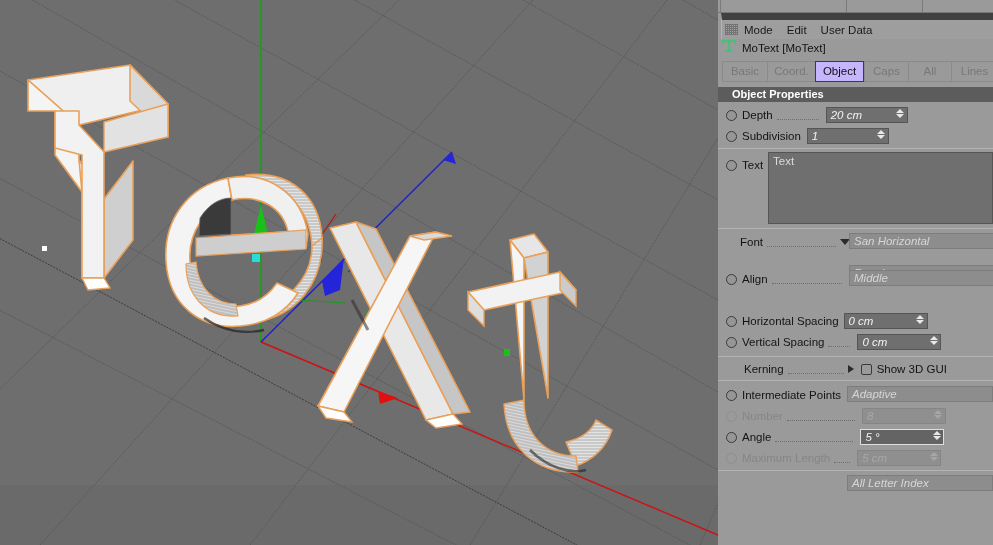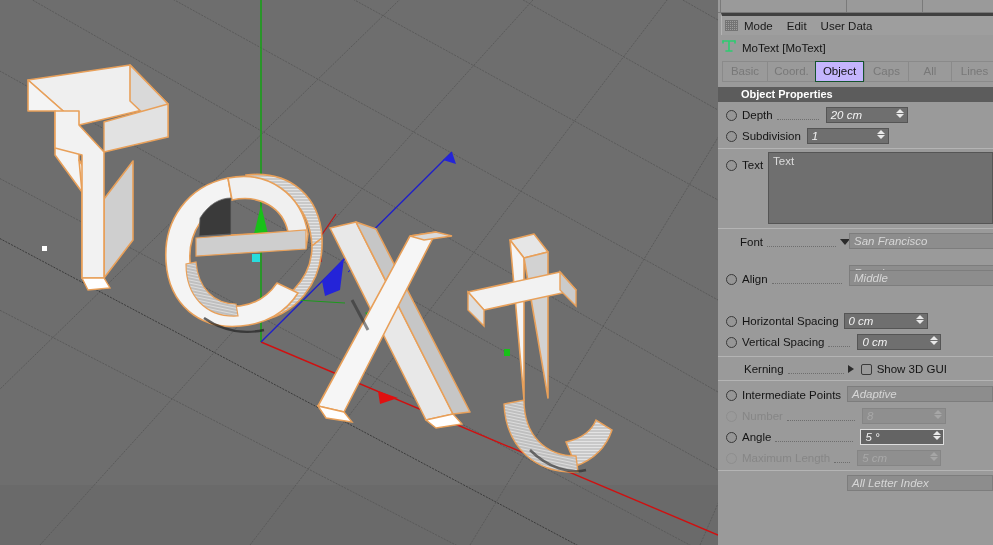--- a/index.html
+++ b/index.html
@@ -16,21 +16,21 @@
 
   
   .panel{position:absolute;left:718px;top:0;width:275px;height:545px;
          background:#9a9a9a;}
   .panel-topstrip{position:absolute;left:0;top:0;width:275px;height:12px;
        background:#9a9a9a;border-bottom:1px solid #777;}
   .panel-topstrip .tick{position:absolute;top:0;width:1px;height:12px;background:#7a7a7a;}
 
   .menubar{position:absolute;left:3px;top:13px;width:272px;height:19px;
       background:#9e9e9e;display:flex;align-items:center;
-      border-top:3px solid #404040;border-left:1px solid #b4b4b4;}
+      border-top:7px solid #404040;border-left:1px solid #b4b4b4;}
   .grip{width:13px;height:11px;margin-left:3px;margin-right:6px;
         background-image:
           repeating-linear-gradient(0deg,#6d6d6d 0 1px,transparent 1px 2px),
           repeating-linear-gradient(90deg,#6d6d6d 0 1px,transparent 1px 2px);
         opacity:.85;}
   .menuitem{font-size:11.5px;color:#1a1a1a;margin-right:14px;cursor:default;}
 
   .objhead{position:absolute;left:3px;top:34px;width:272px;height:20px;
            display:flex;align-items:flex-end;}
   .objhead .ticon{width:16px;height:16px;margin-right:5px;position:relative;}
@@ -38,21 +38,21 @@
 
   .tabs{position:absolute;left:722px;top:61px;width:268px;height:19px;display:flex;}
   .tab{flex:0 0 auto;height:19px;line-height:19px;text-align:center;
        font-size:11.5px;color:#787878;background:#9a9a9a;
        border:1px solid #8a8a8a;border-right:none;cursor:default;}
   .tab:last-child{border-right:1px solid #8a8a8a;}
   .tab.active{background:#c4b5fd;color:#111;border:1px solid #14532d;}
 
   .secthead{position:absolute;left:718px;width:275px;height:15px;
      background:#5c5c5c;color:#fff;font-size:11px;font-weight:bold;
-     line-height:15px;padding-left:23px;box-sizing:border-box;}
+     line-height:15px;padding-left:14px;box-sizing:border-box;}
 
   .row{position:absolute;height:20px;display:flex;align-items:center;}
   .radio{width:11px;height:11px;border-radius:50%;
          border:1.6px solid #3a3a3a;background:#969696;box-sizing:border-box;
          flex:0 0 auto;margin-right:5px;}
   .radio.off{border-color:#8e8e8e;background:#9a9a9a;}
   .lbl{font-size:11.5px;color:#141414;white-space:nowrap;}
   .lbl.dim{color:#868686;}
   .dots{flex:1;border-bottom:1px dotted #6e6e6e;margin:0 4px;height:9px;}
 
@@ -310,21 +310,21 @@
   </div>
 
   <div class="sep2" style="left:718px;top:228px;width:275px"></div>
 
   <div class="row" style="left:740px;top:232px;width:110px">
     <div class="lbl">Font</div>
     <div class="dots"></div>
     <div class="tri-d"></div>
   </div>
   <div class="field light" style="position:absolute;left:849px;top:233px;width:145px">
-    <span>San Francisco</span>
+    <span>San Horizontal</span>
   </div>
 
   <div class="field light" style="position:absolute;left:849px;top:265px;width:145px">
     <span>Regular</span>
   </div>
 
   <div class="row" style="left:726px;top:269px;width:120px">
     <div class="radio"></div>
     <div class="lbl">Align</div>
     <div class="dots"></div>

